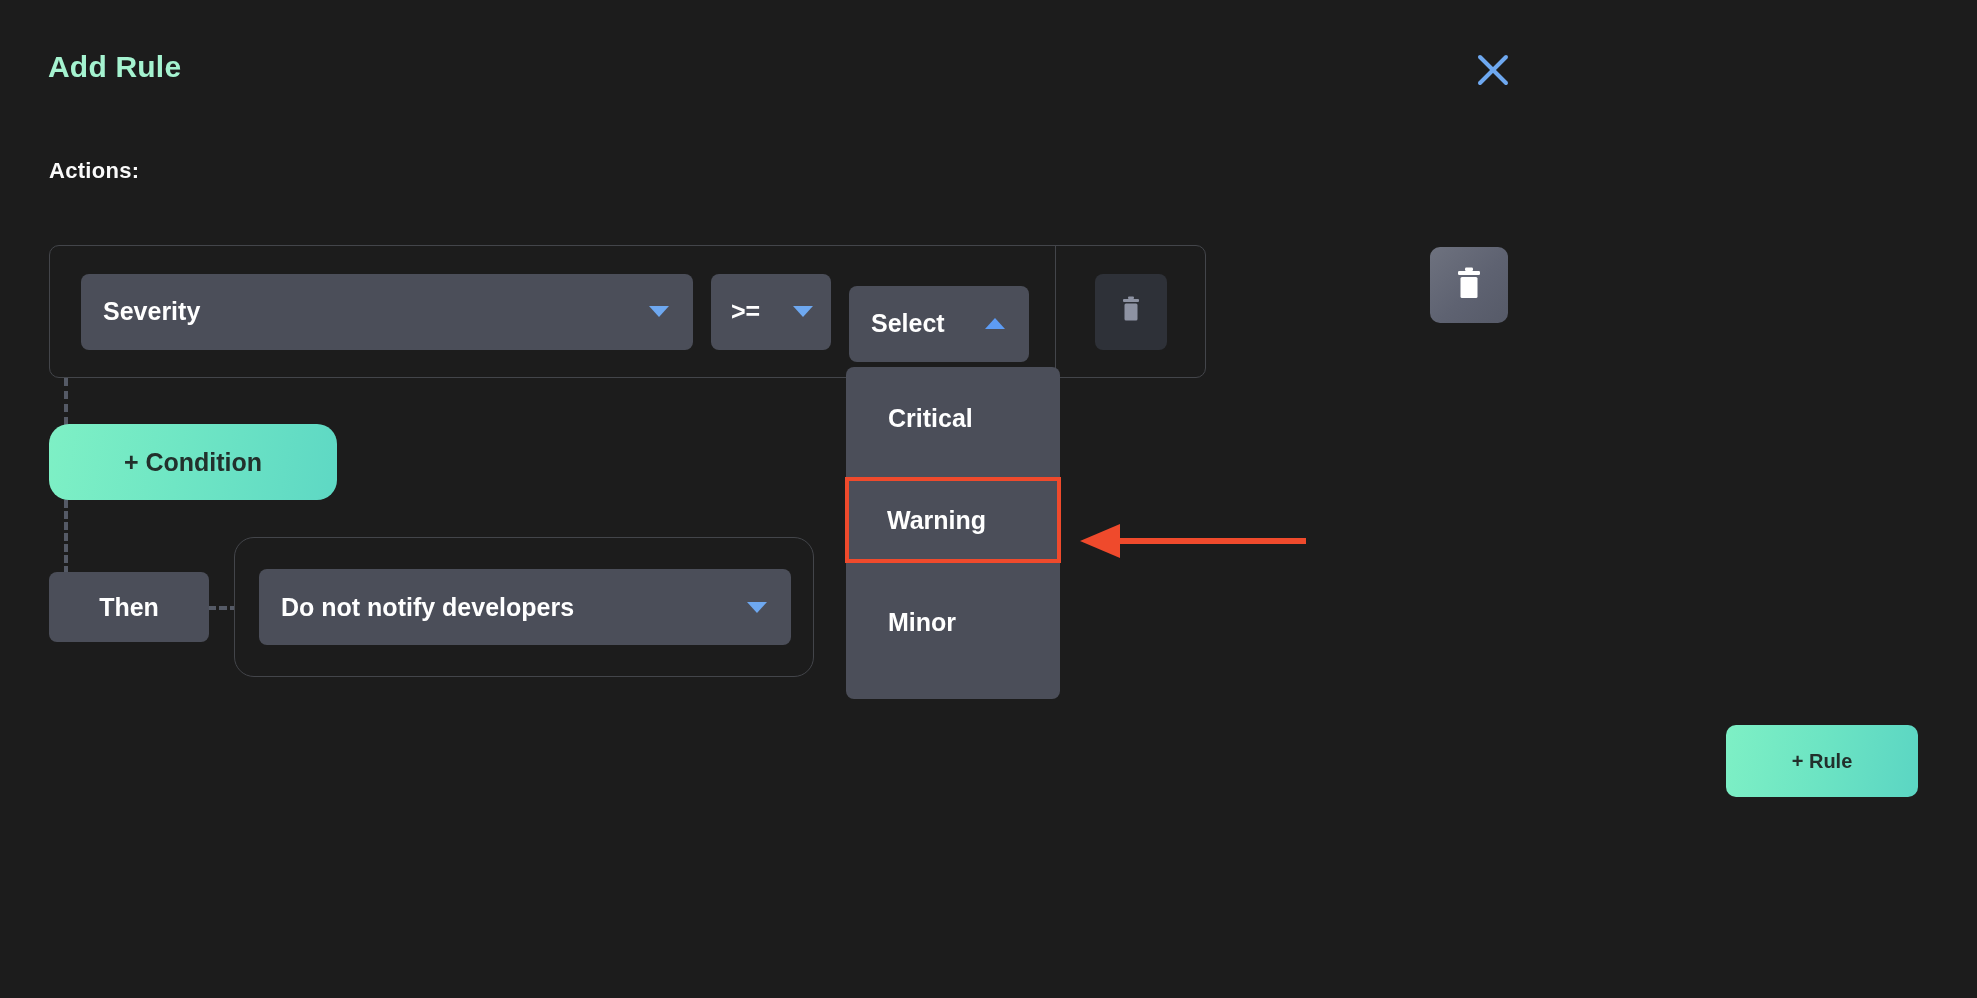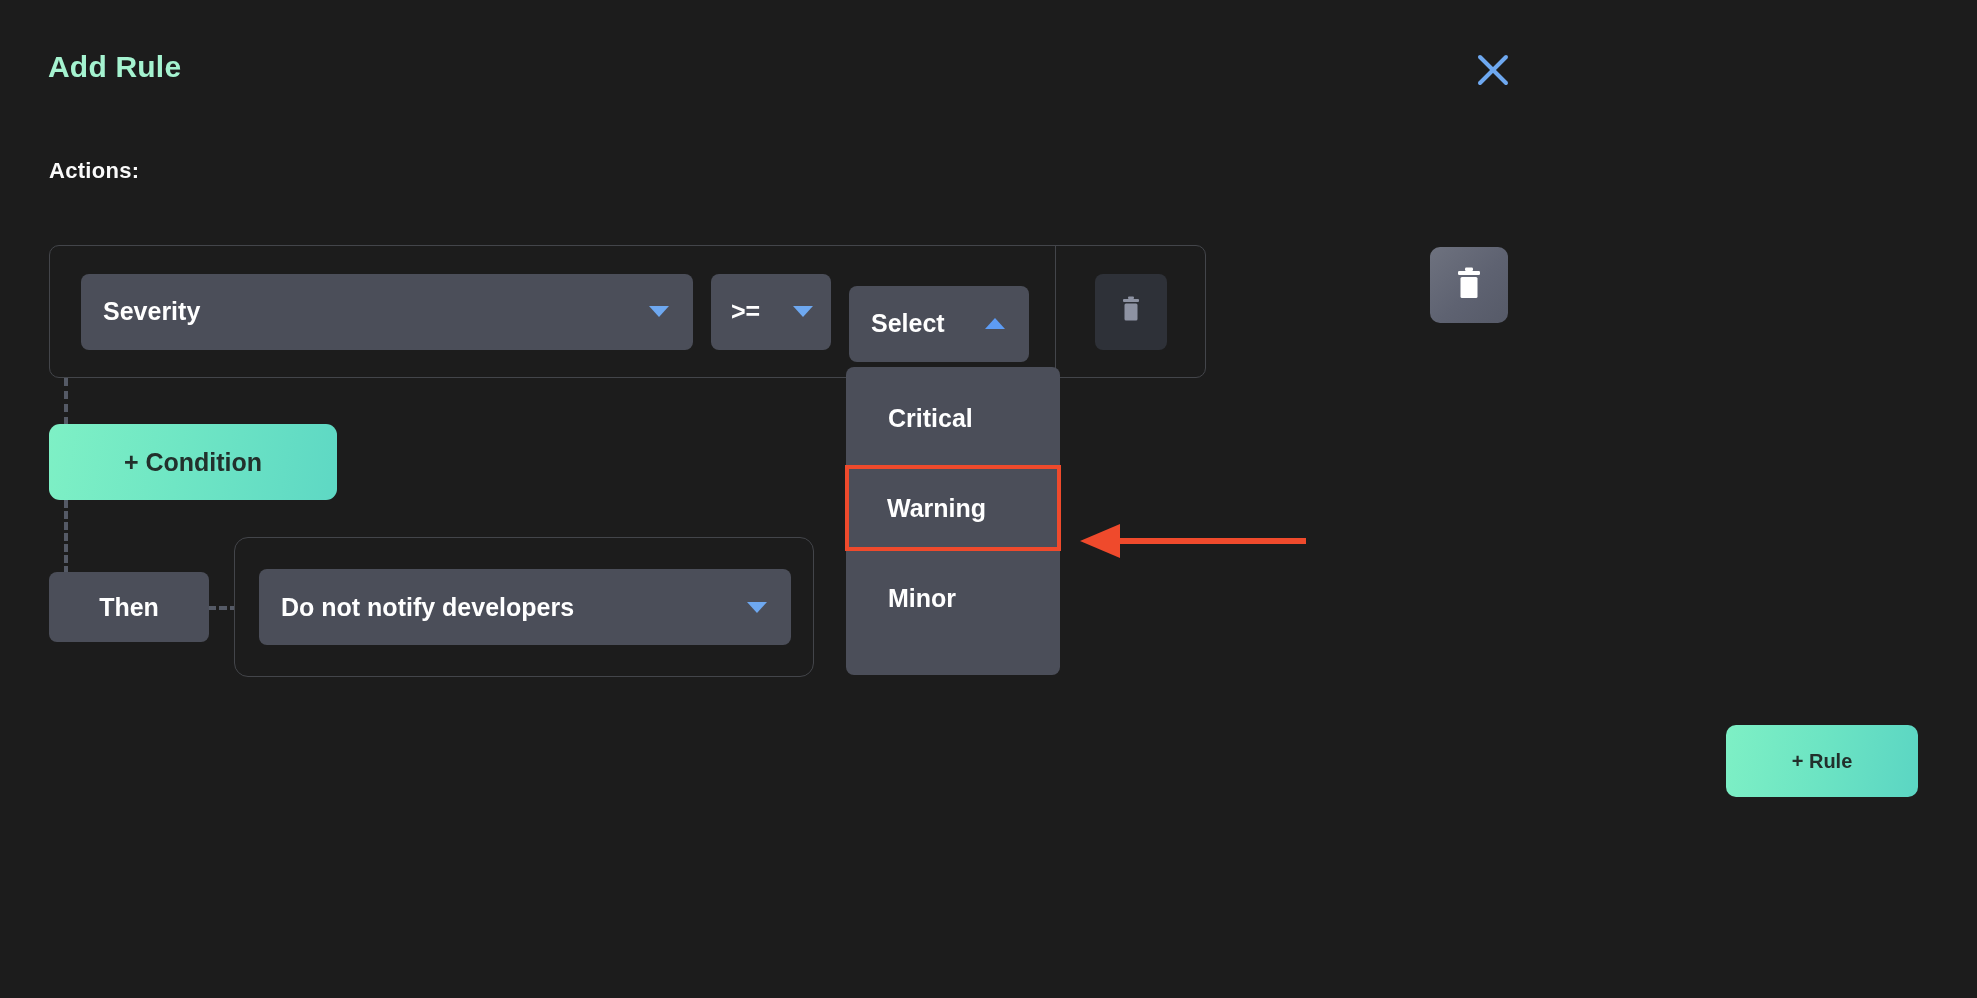--- a/index.html
+++ b/index.html
@@ -167,21 +167,21 @@
     align-items: center;
     padding-left: 42px;
     color: #ffffff;
     font-size: 25px;
     font-weight: 700;
     cursor: pointer;
     white-space: nowrap;
   }
   .dropdown-option.highlighted {
     border: 4px solid #ef4a2c;
-    margin: 4px -1px;
+    margin: 16px -1px;
     padding-left: 38px;
   }
 
   
   .annotation-arrow {
     position: absolute;
     left: 1078px;
     top: 521px;
     z-index: 60;
     pointer-events: none;
@@ -217,21 +217,21 @@
   }
 
   
   .add-condition-btn {
     position: absolute;
     left: 49px;
     top: 424px;
     width: 288px;
     height: 76px;
     border: none;
-    border-radius: 11px;
+    border-radius: 20px;
     background: linear-gradient(100deg, #7ef0c5 0%, #6fe6c4 45%, #5ed8c4 100%);
     color: #22302c;
     font-family: "Liberation Sans", sans-serif;
     font-size: 25px;
     font-weight: 700;
     cursor: pointer;
     z-index: 5;
   }
 
   
@@ -252,21 +252,21 @@
     z-index: 5;
   }
 
   .then-group {
     position: absolute;
     left: 234px;
     top: 537px;
     width: 580px;
     height: 140px;
     border: 1px solid #43454a;
-    border-radius: 14px;
+    border-radius: 20px;
     display: flex;
     align-items: center;
     z-index: 5;
     background: #1c1c1c;
   }
   .sel-action {
     width: 532px;
     margin-left: 24px;
   }
 

